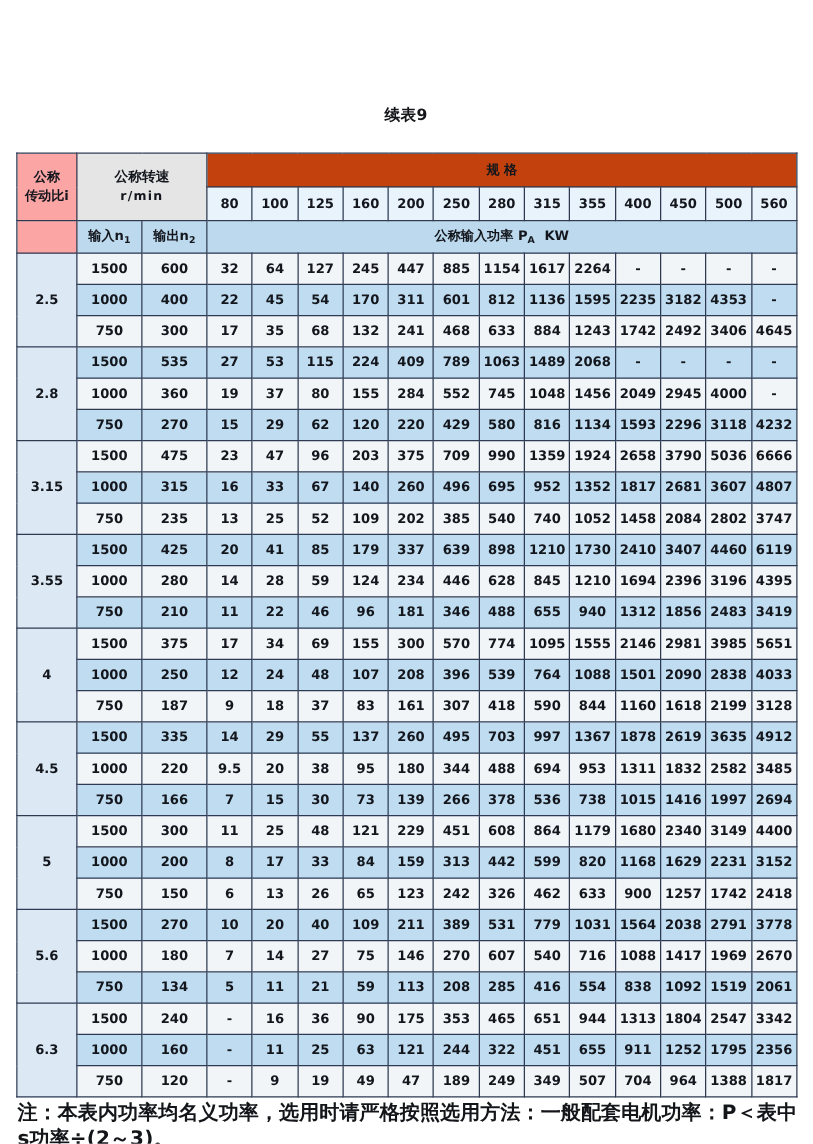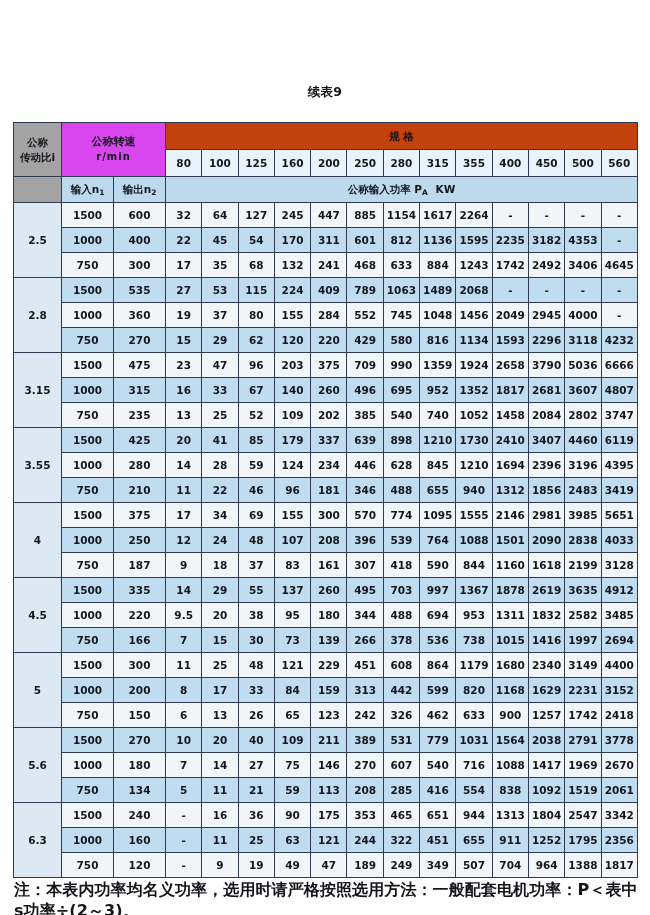--- a/index.html
+++ b/index.html
@@ -44,22 +44,22 @@
   table.spec td, table.spec th {
     border: 1px solid #2d3a52;
     text-align: center;
     vertical-align: middle;
     font-weight: bold;
     font-size: 10.5px;
     padding: 0;
     line-height: 1.15;
     color: #13161c;
   }
-  .hdr-ratio { background: #a3a3a3; margin-left: 33px; }
-  .hdr-speed { background: #d946ef; }
+  .hdr-ratio { background: #fca5a5; margin-left: 33px; }
+  .hdr-speed { background: #e5e5e5; }
   .hdr-spec  { background: #c2410c; }
   .hdr-size  { background: #e9f3fb; }
   .hdr-io    { background: #bcd9ee; }
   .hdr-power { background: #bcd9ee; }
 
   .hdr-ratio-txt { font-size: 10.5px; line-height: 1.35; }
   .hdr-speed-txt { font-size: 11px; line-height: 1.35; }
   .unit { font-weight: bold; font-size: 10px; letter-spacing: 1px; }
   sub { font-size: 7.5px; vertical-align: baseline; position: relative; top: 2px; }
 

